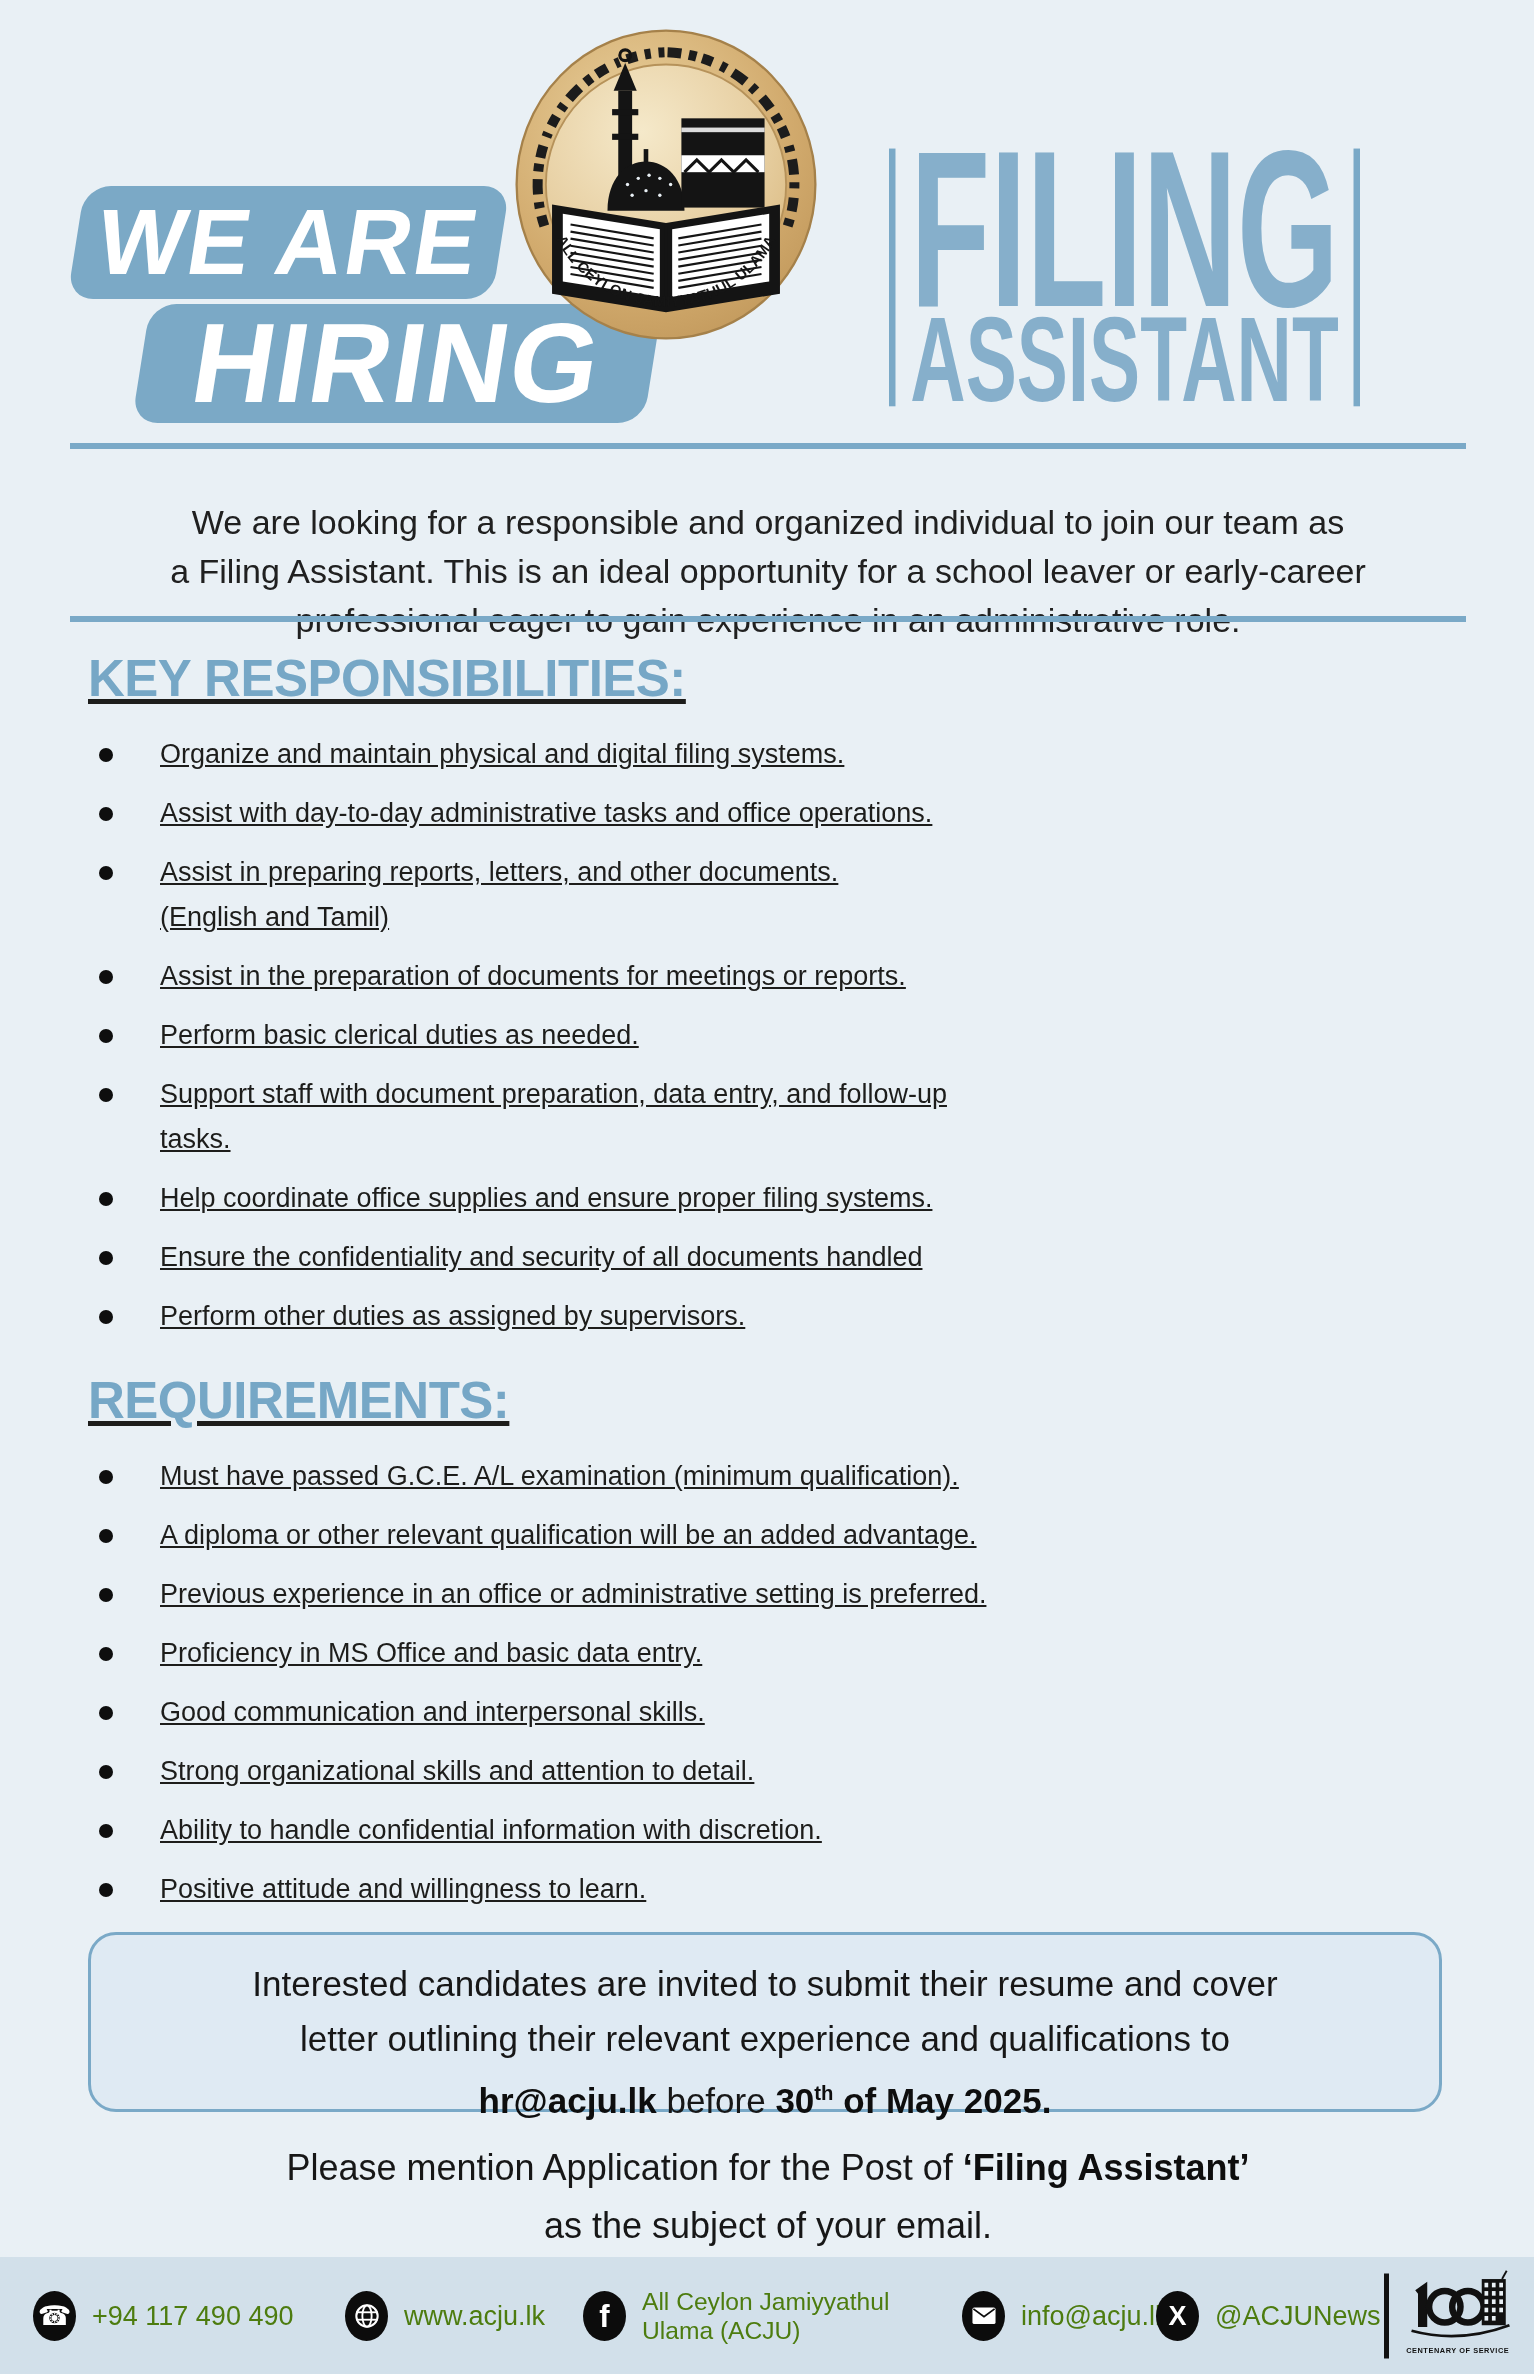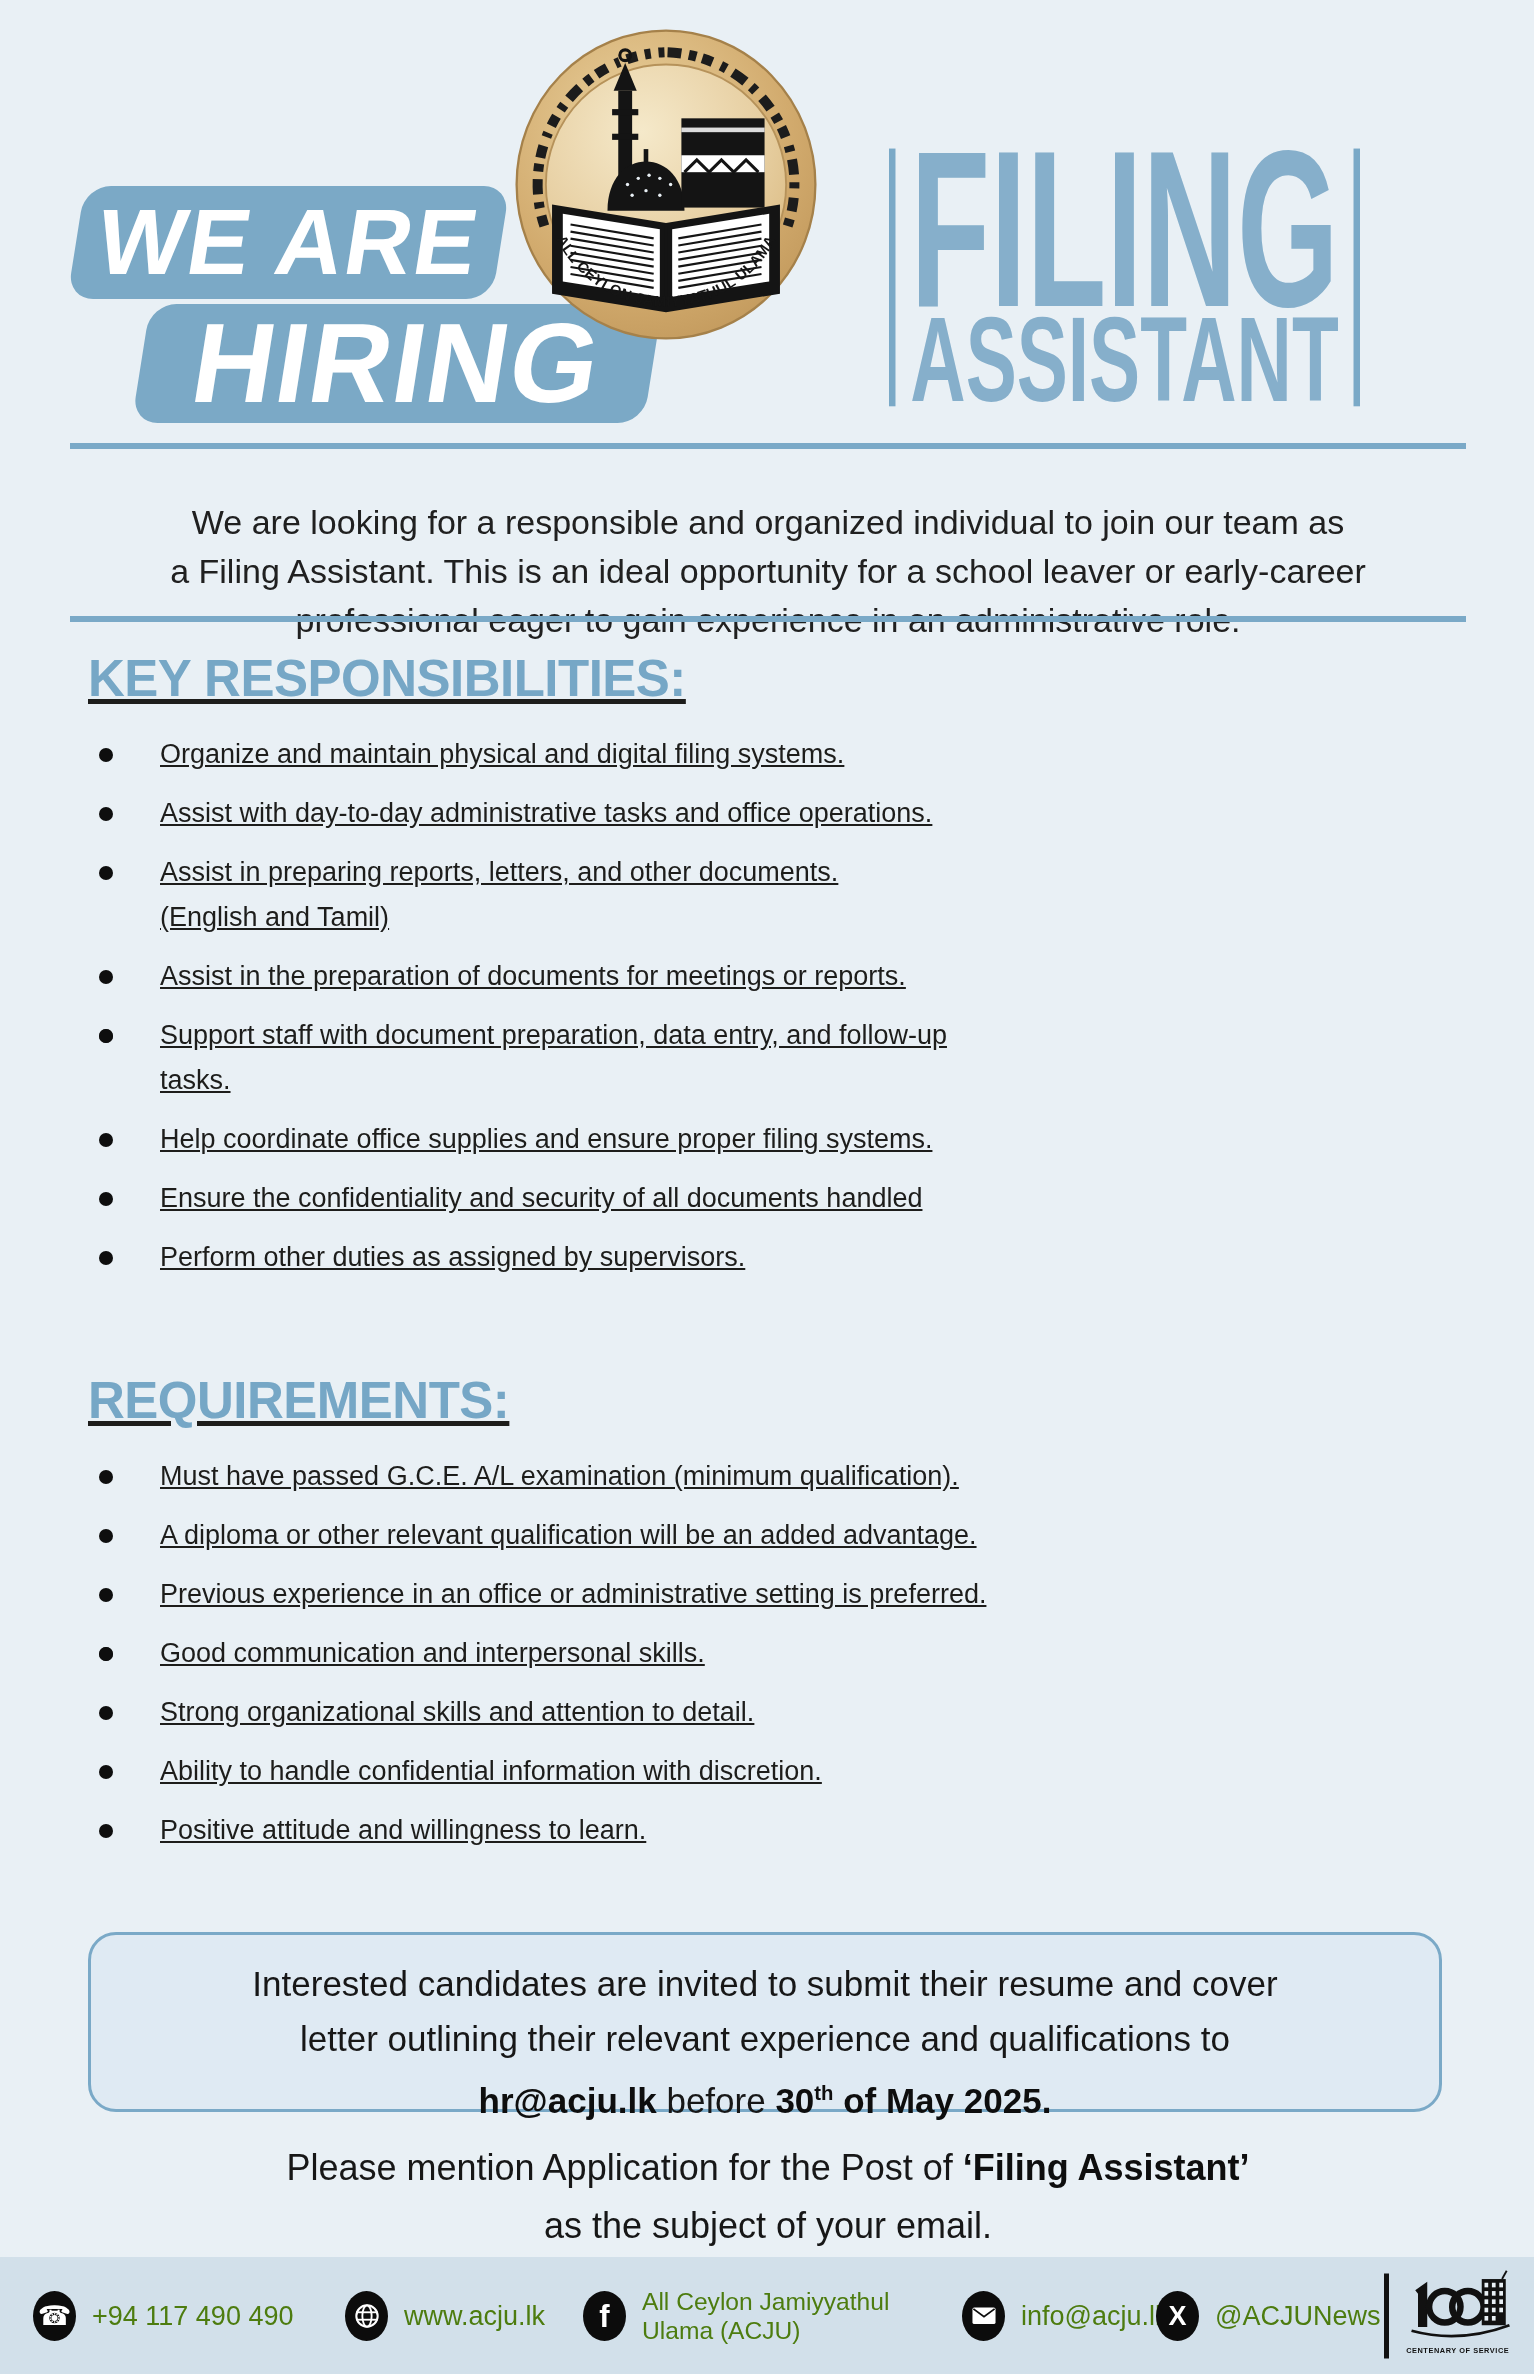--- a/index.html
+++ b/index.html
@@ -206,20 +206,21 @@
 (English and Tamil)</span>
       </li>
 
       <li class="bitem">
         <span class="dot"></span>
         <span class="btext">Assist in the preparation of documents for meetings or reports.</span>
       </li>
 
       <li class="bitem">
         <span class="dot"></span>
+        <span class="btext">Perform basic clerical duties as needed.</span>
       </li>
 
       <li class="bitem">
         <span class="dot"></span>
         <span class="btext">Support staff with document preparation, data entry, and follow-up
 tasks.</span>
       </li>
 
       <li class="bitem">
         <span class="dot"></span>
@@ -252,20 +253,21 @@
         <span class="btext">A diploma or other relevant qualification will be an added advantage.</span>
       </li>
 
       <li class="bitem">
         <span class="dot"></span>
         <span class="btext">Previous experience in an office or administrative setting is preferred.</span>
       </li>
 
       <li class="bitem">
         <span class="dot"></span>
+        <span class="btext">Proficiency in MS Office and basic data entry.</span>
       </li>
 
       <li class="bitem">
         <span class="dot"></span>
         <span class="btext">Good communication and interpersonal skills.</span>
       </li>
 
       <li class="bitem">
         <span class="dot"></span>
         <span class="btext">Strong organizational skills and attention to detail.</span>

